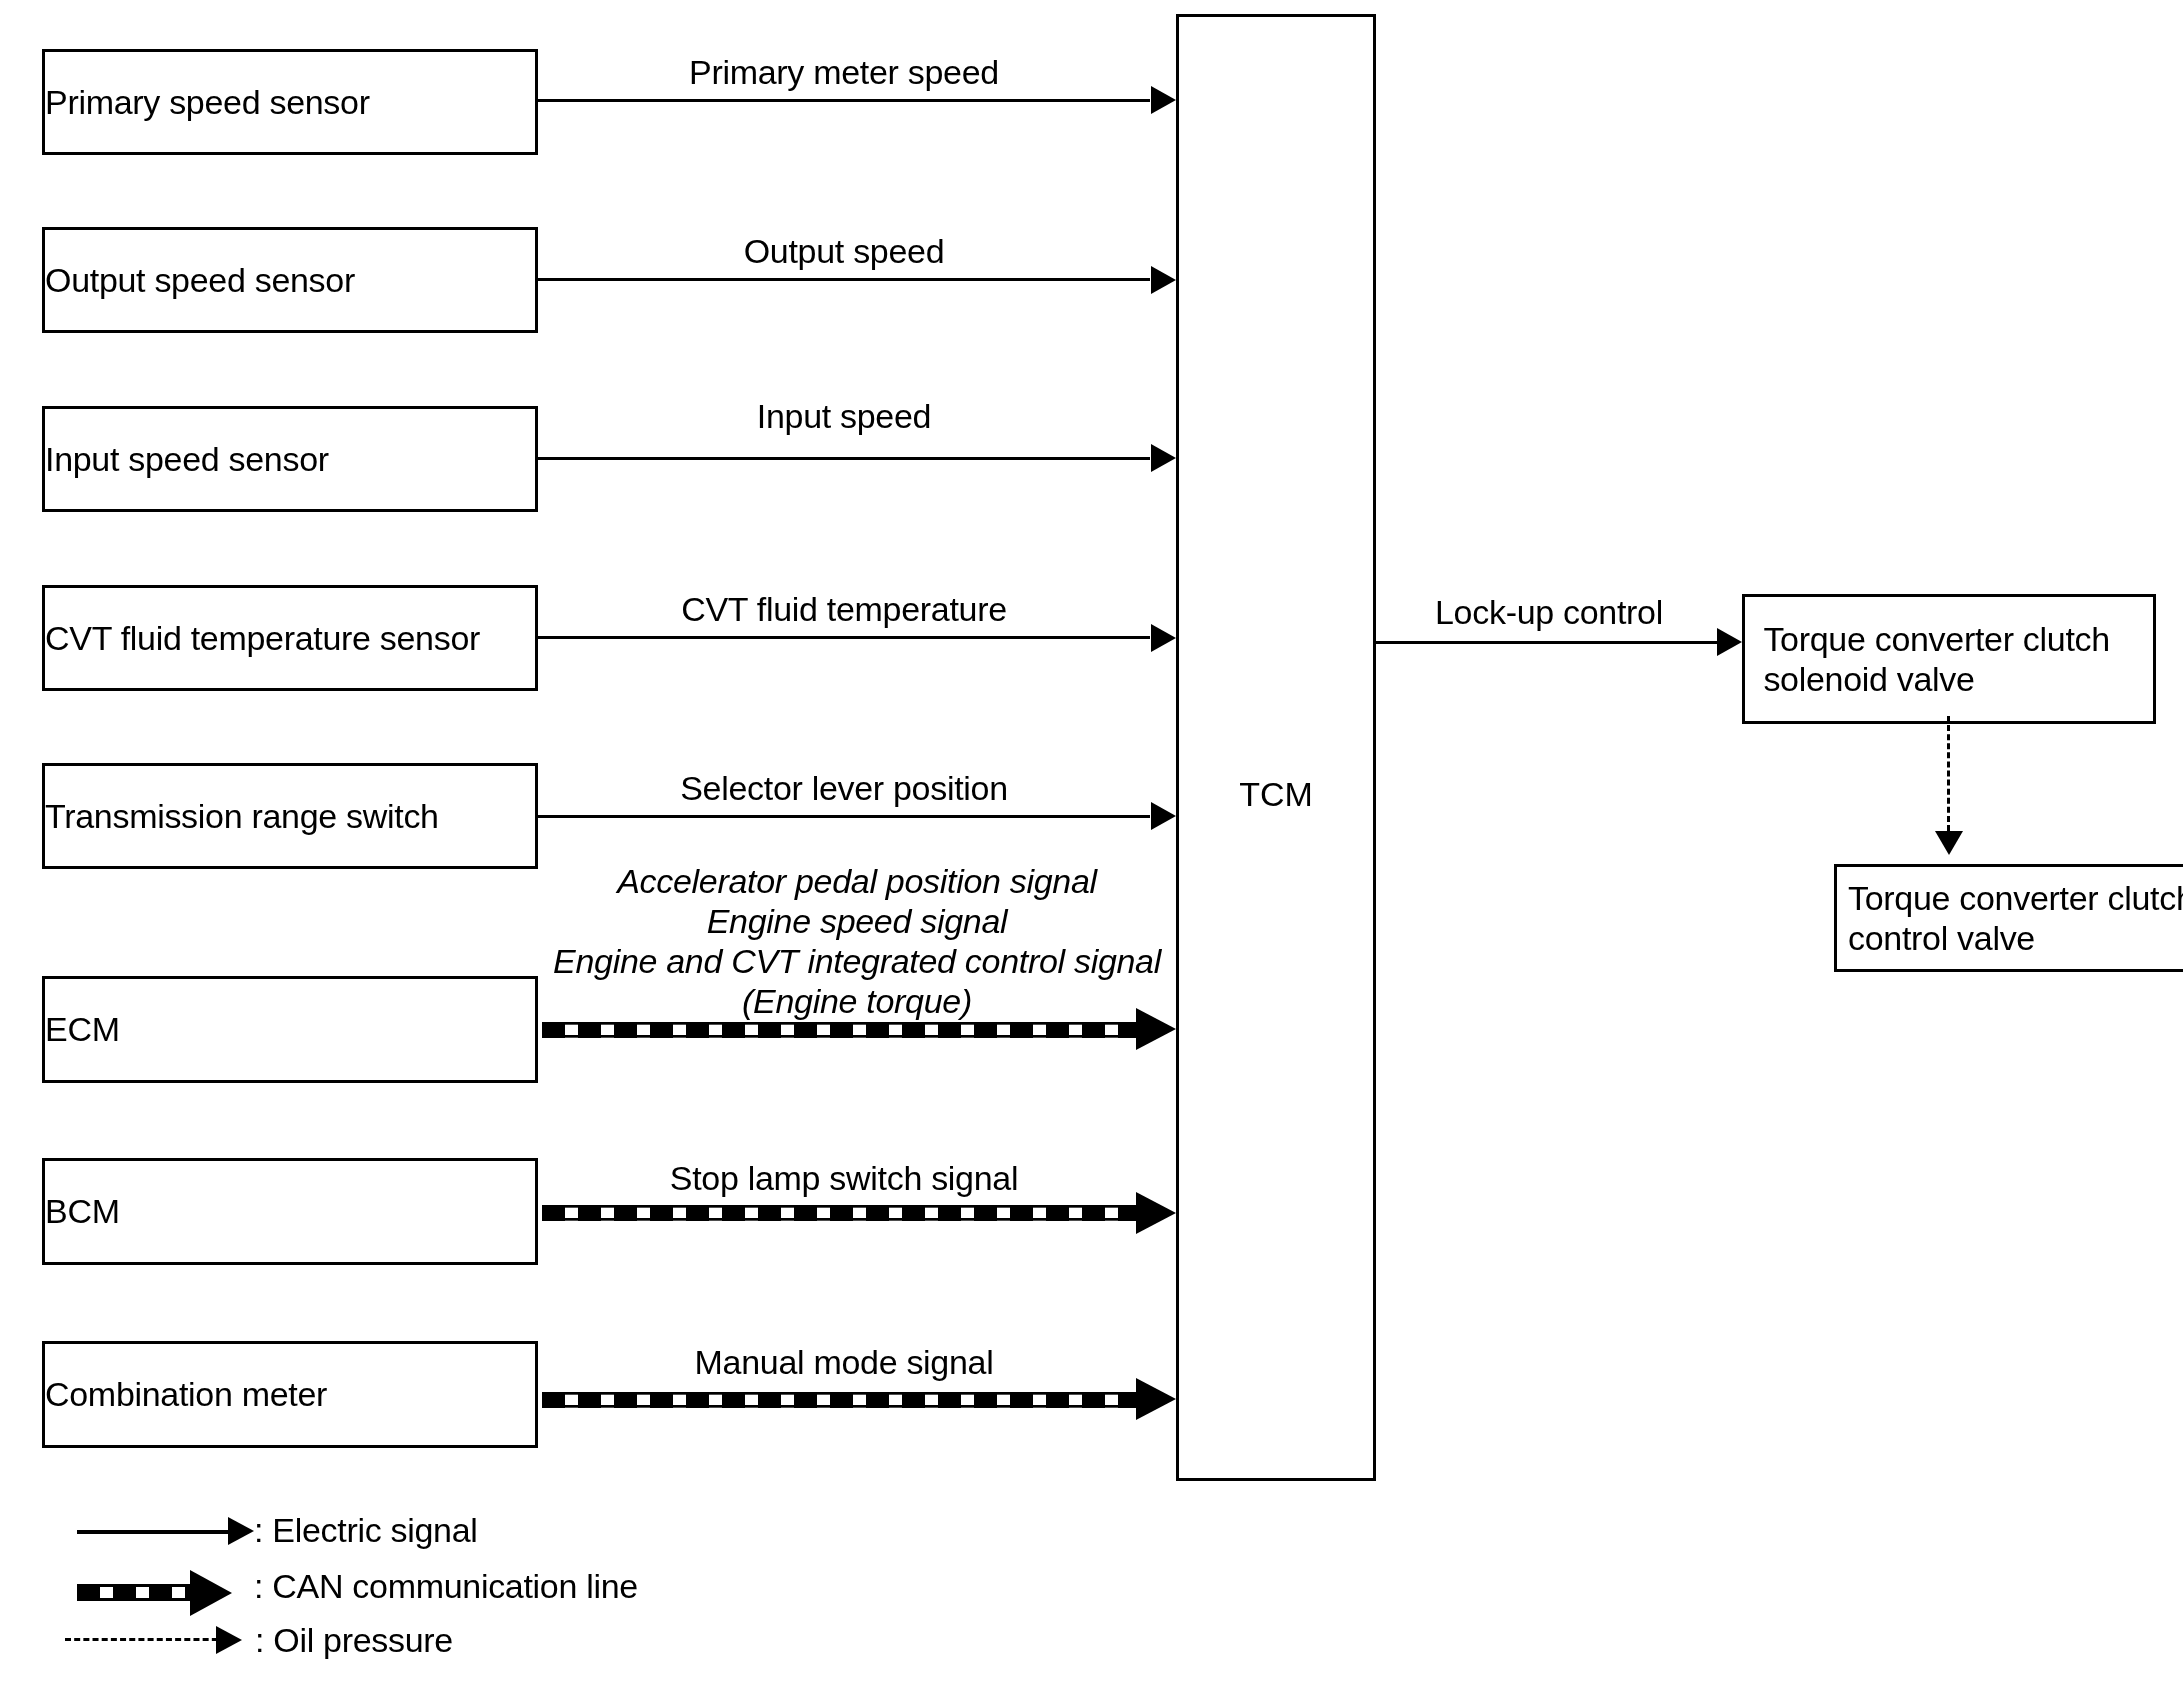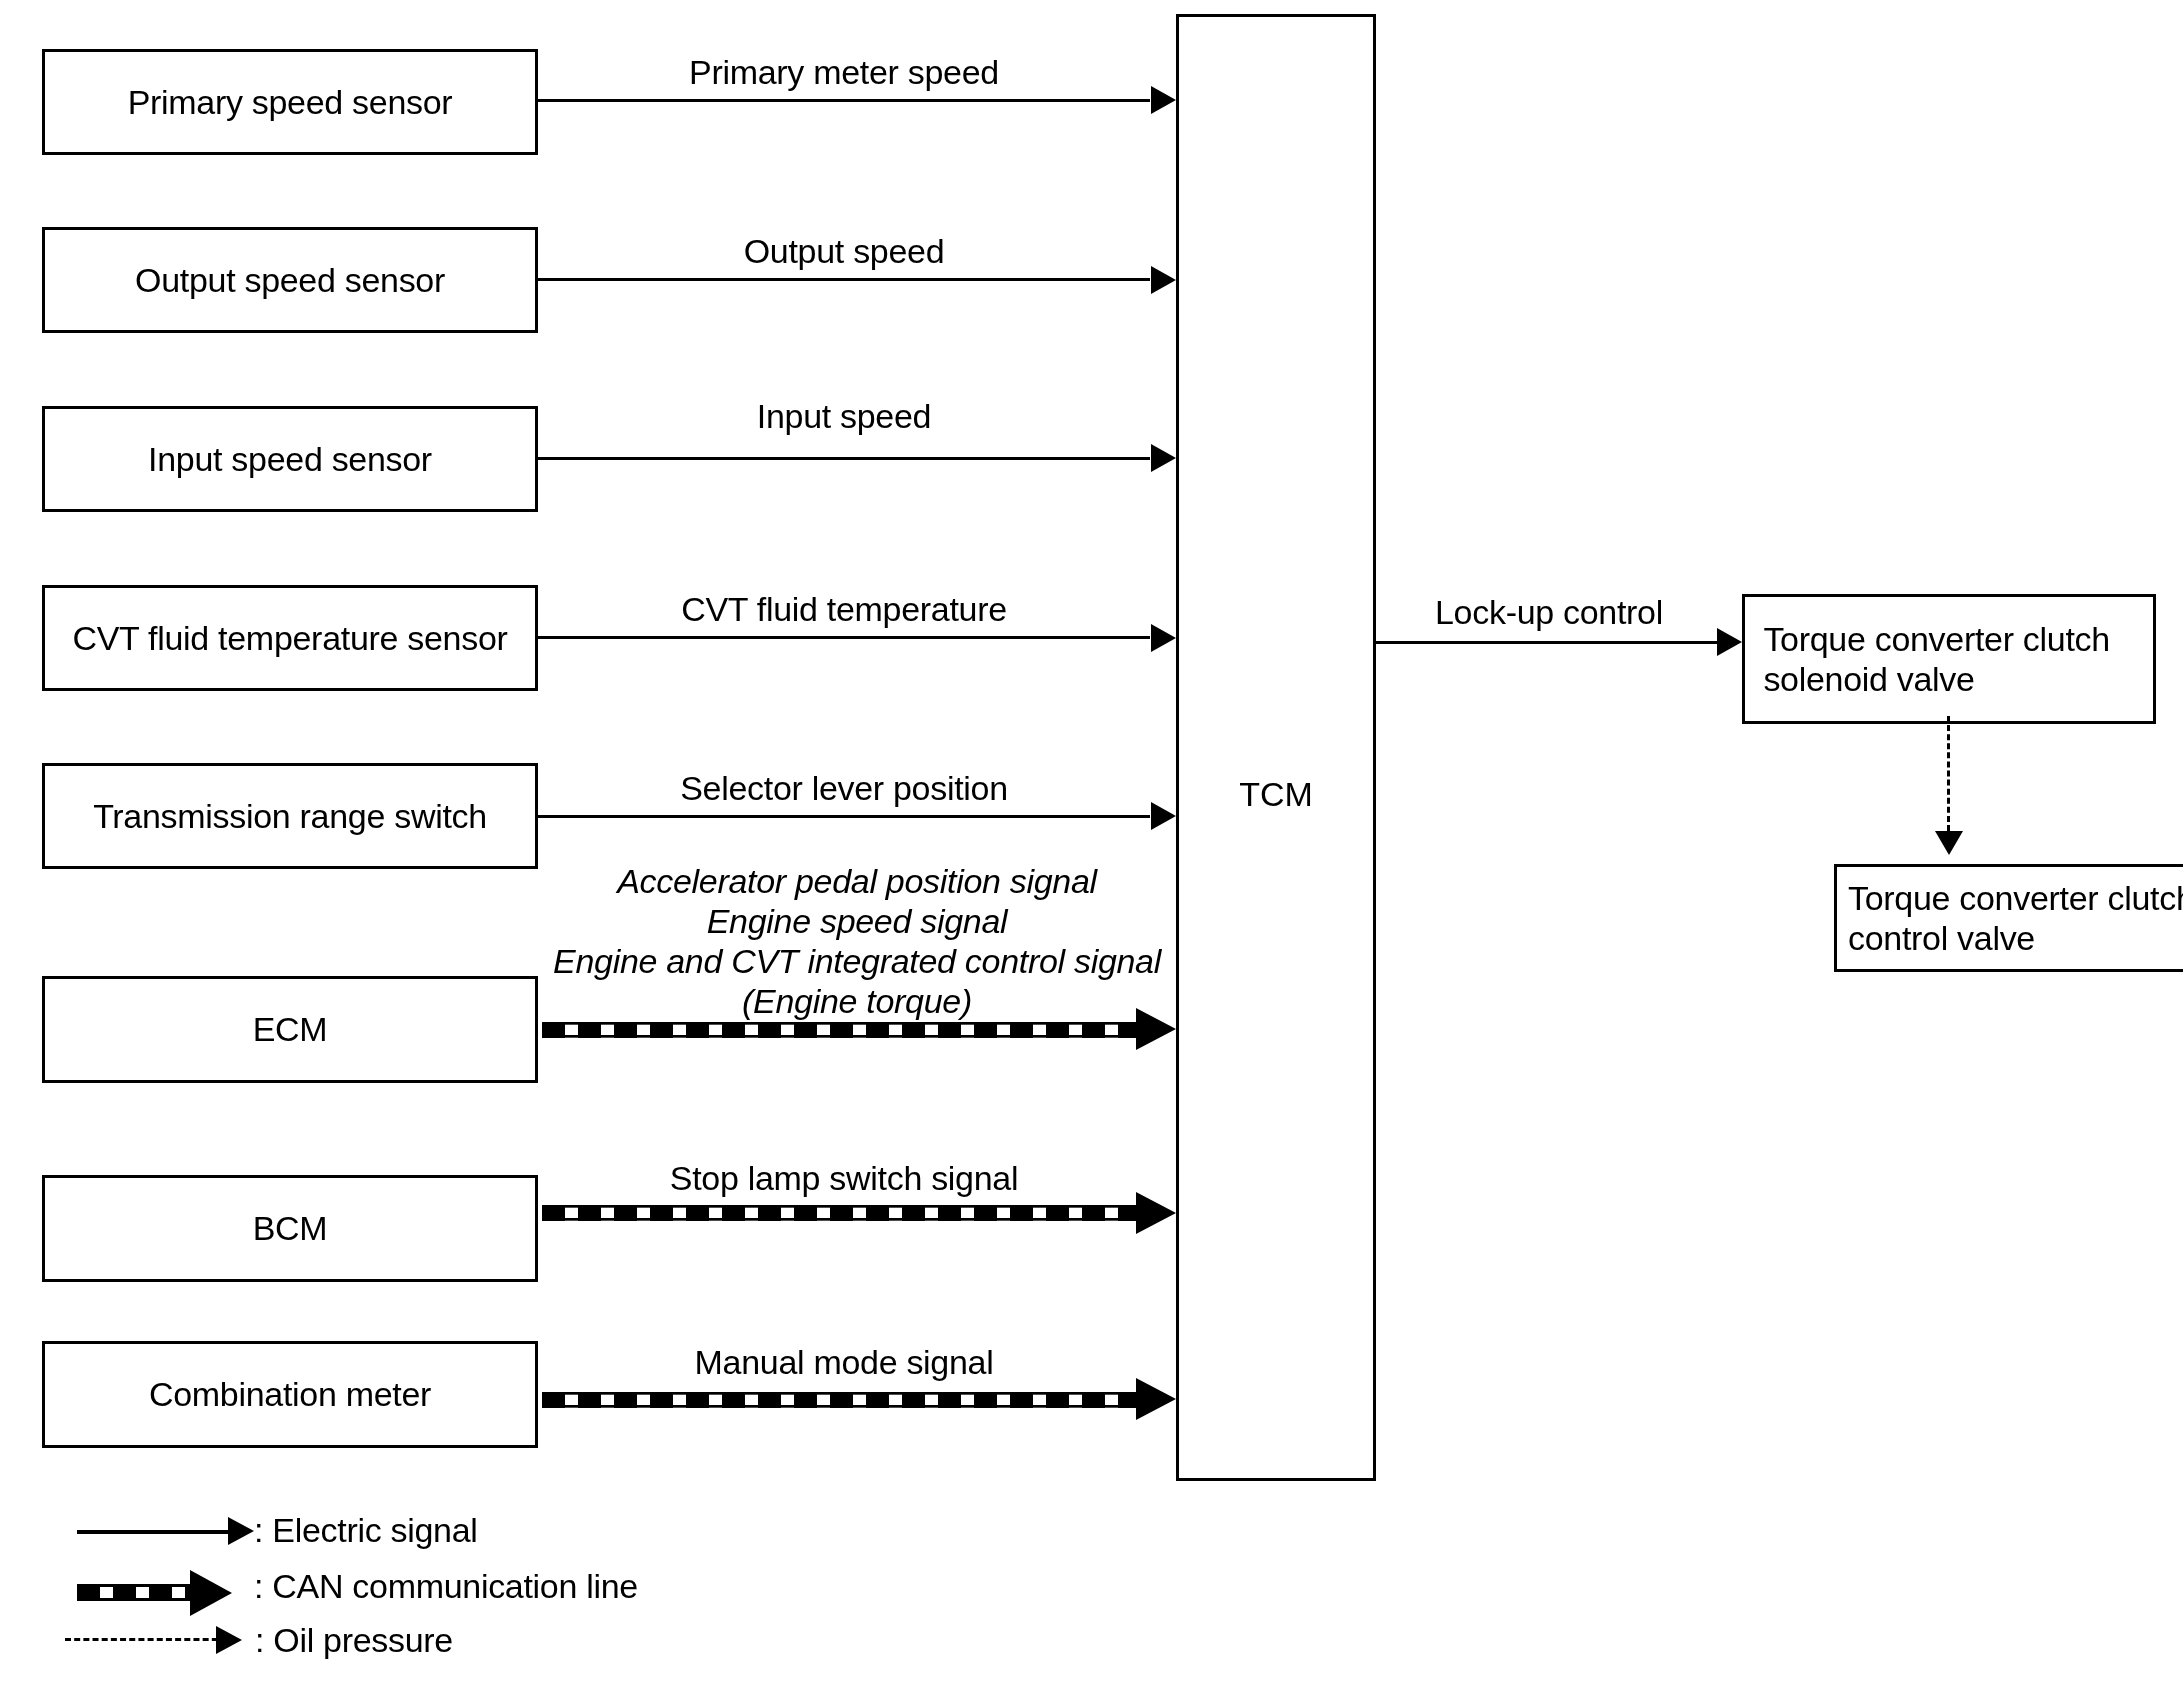--- a/index.html
+++ b/index.html
@@ -11,21 +11,21 @@
     color:#000000;
     overflow:hidden;
   }
   .box{
     position:absolute;
     box-sizing:border-box;
     border:3.2px solid #000;
     background:#fff;
     display:flex;
     align-items:center;
-    justify-content:center;
+    justify-content:flex-start;
     text-align:center;
     font-size:34px;
     line-height:1.18;
     letter-spacing:-0.3px;
   }
   .box.left-align{justify-content:flex-start;text-align:left;padding-left:18.4px;}
   .tcm-box{
     position:absolute;
     box-sizing:border-box;
     border:3.2px solid #000;
@@ -144,21 +144,21 @@
   </div>
 
   <div class="box" style="left:42px;top:763px;width:496px;height:106px;">
     <span>Transmission range switch</span>
   </div>
 
   <div class="box" style="left:42px;top:976px;width:496px;height:107px;">
     <span>ECM</span>
   </div>
 
-  <div class="box" style="left:42px;top:1158px;width:496px;height:107px;margin-top:17px;">
+  <div class="box" style="left:42px;top:1158px;width:496px;height:107px;">
     <span>BCM</span>
   </div>
 
   <div class="box" style="left:42px;top:1341px;width:496px;height:107px;">
     <span>Combination meter</span>
   </div>
 
   <div class="tcm-box" style="left:1176px;top:13.5px;width:200px;height:1467px;"></div>
   <div class="tcm-label" style="left:1176px;top:730px;width:200px;">TCM</div>
 

